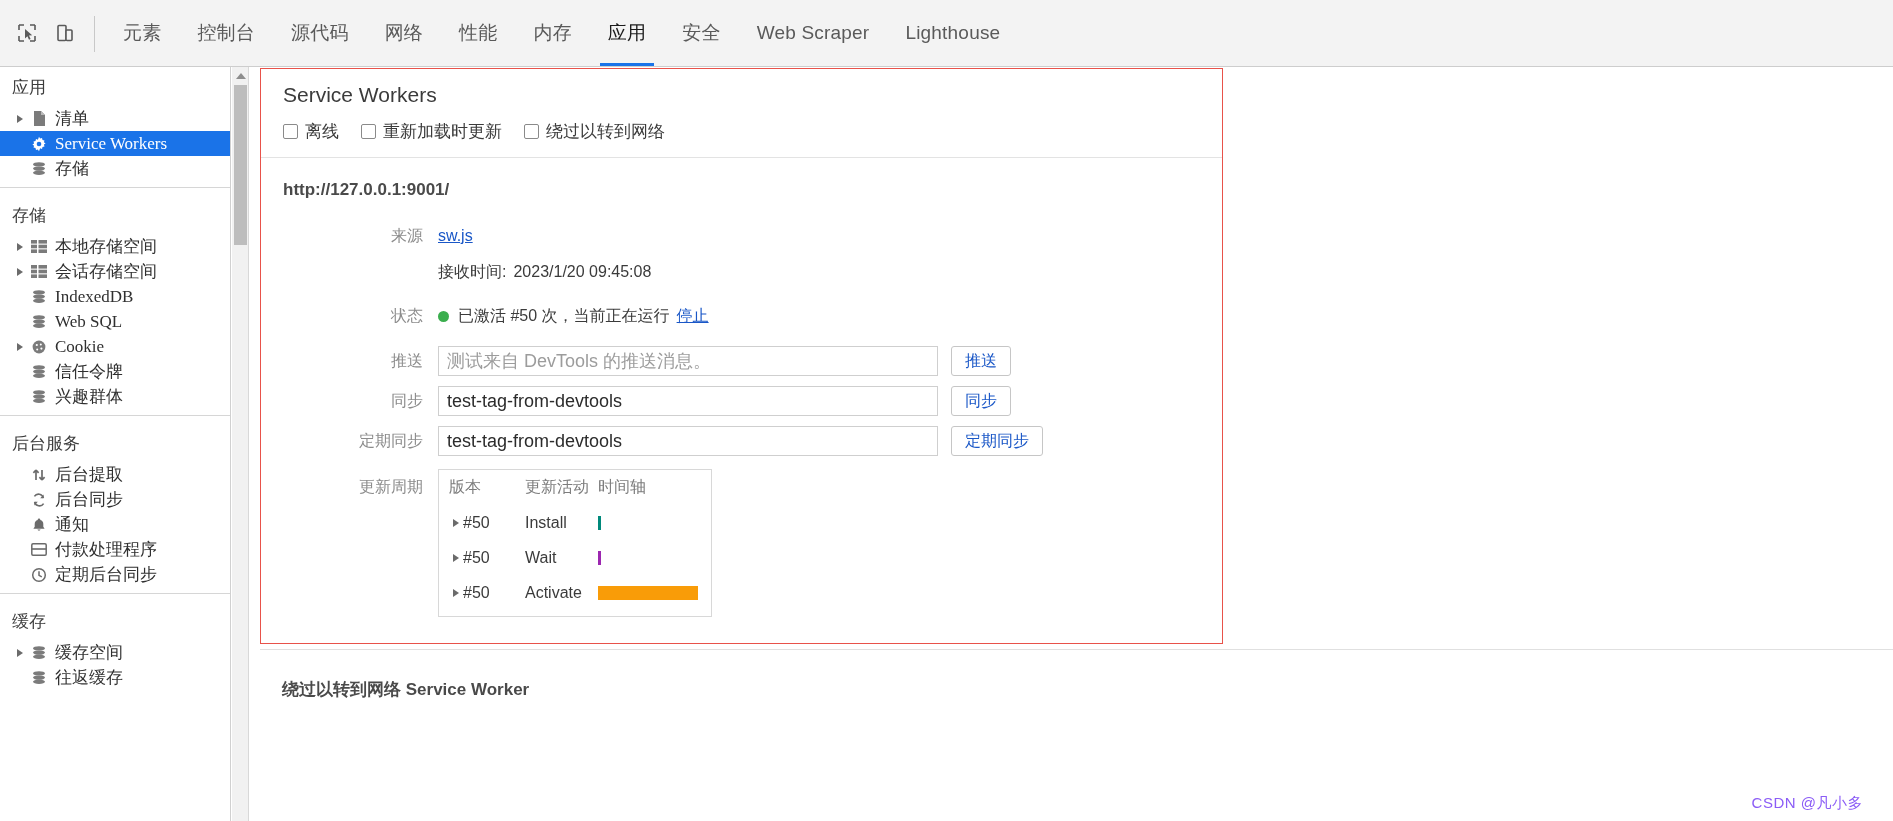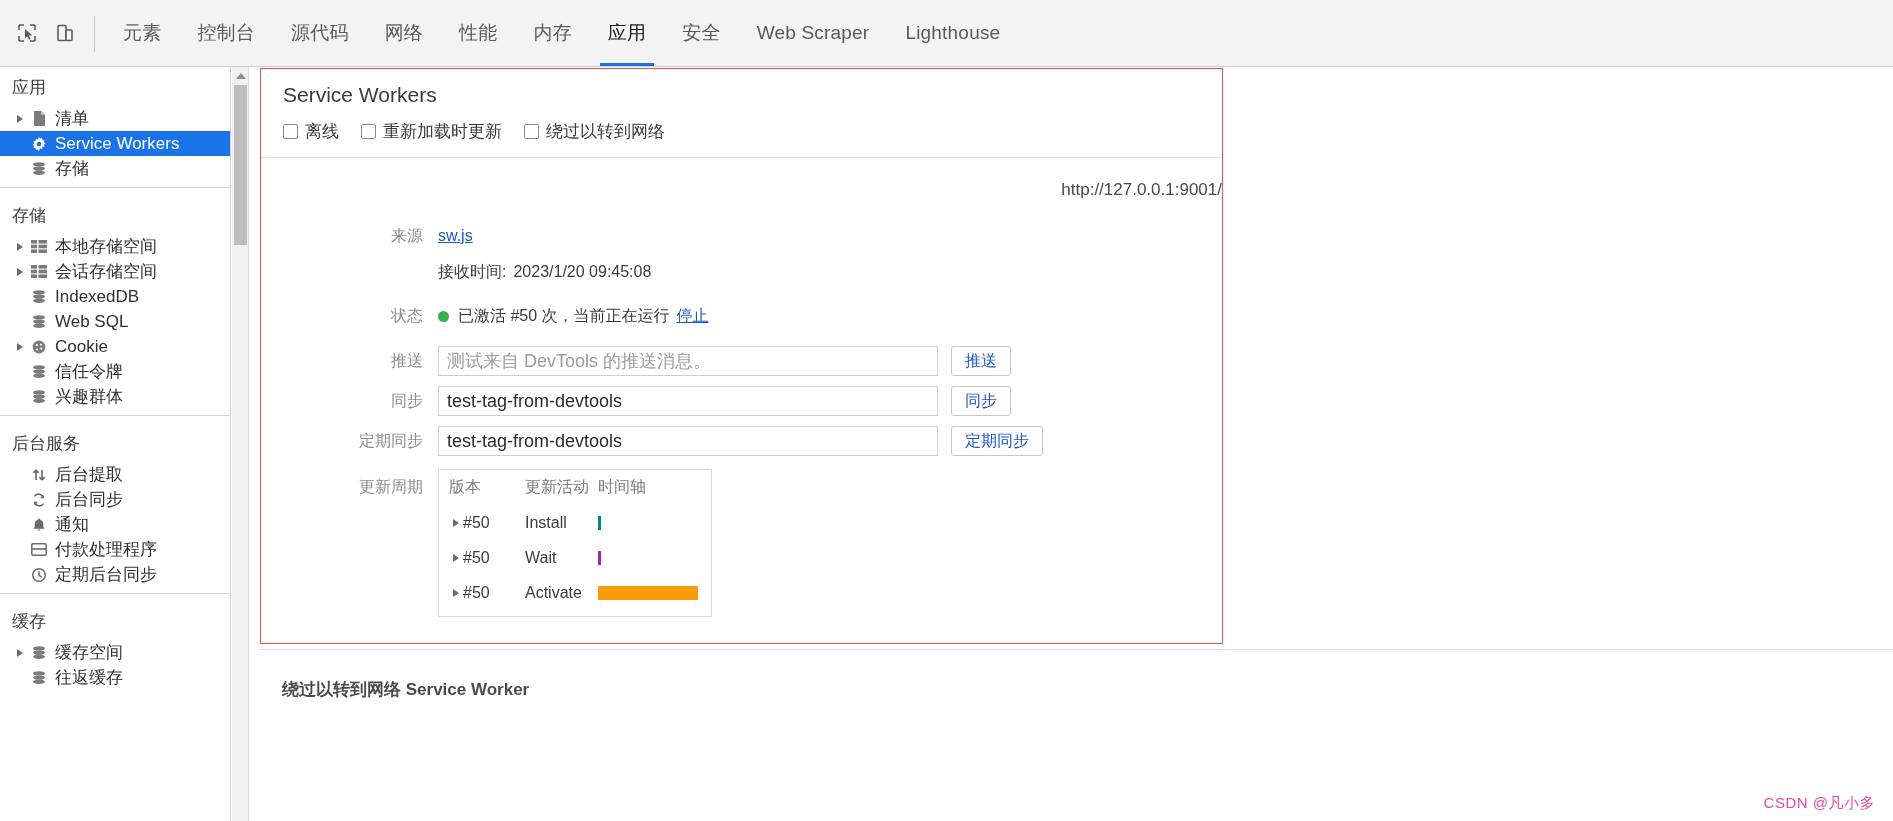--- a/index.html
+++ b/index.html
@@ -93,20 +93,21 @@
     padding: 9px 0 7px 12px;
   }
   .side-item {
     display: flex;
     align-items: center;
     height: 25px;
     padding-left: 12px;
     color: #303030;
     cursor: pointer;
     white-space: nowrap;
+    font-family: Liberation Serif, serif;
   }
   .side-item.selected {
     background: #1a73e8;
     color: #ffffff;
   }
   .arrow {
     width: 16px;
     flex: 0 0 16px;
     display: flex;
     align-items: center;
@@ -198,24 +199,23 @@
     width: 15px; height: 15px;
     border: 1px solid #8a8a8a;
     border-radius: 2px;
     background: #fff;
     box-sizing: border-box;
   }
 
   .sw-body { padding: 22px 0 18px 22px; }
   .sw-origin {
     font-size: 17px;
-    font-weight: normal;
+    font-weight: bold;
     color: #4a4a4a;
     padding-bottom: 22px;
-    text-align: right;
   }
 
   .row {
     display: flex;
     align-items: center;
     margin-bottom: 8px;
     min-height: 28px;
   }
   .row-label {
     width: 155px;
@@ -313,24 +313,24 @@
   }
   .other-sw-title {
     font-size: 17px;
     font-weight: bold;
     color: #4a4a4a;
     padding: 28px 0 0 22px;
   }
 
   .watermark {
     position: absolute;
-    right: 18px;
+    right: 30px;
     bottom: 8px;
     font-size: 15px;
-    color: #ec4899;
+    color: #8b5cf6;
     letter-spacing: .5px;
   }
 </style>
 </head>
 <body>
 
 <div id="app">
 
   <div class="toolbar">
     <div class="toolbar-inner">

